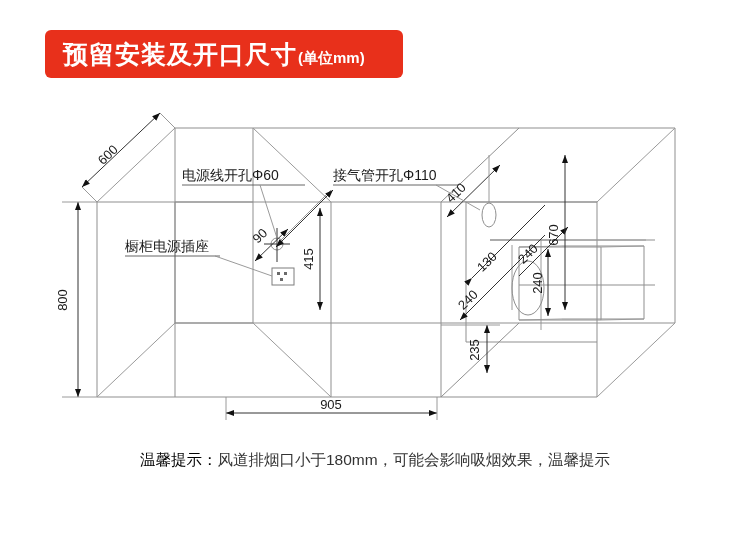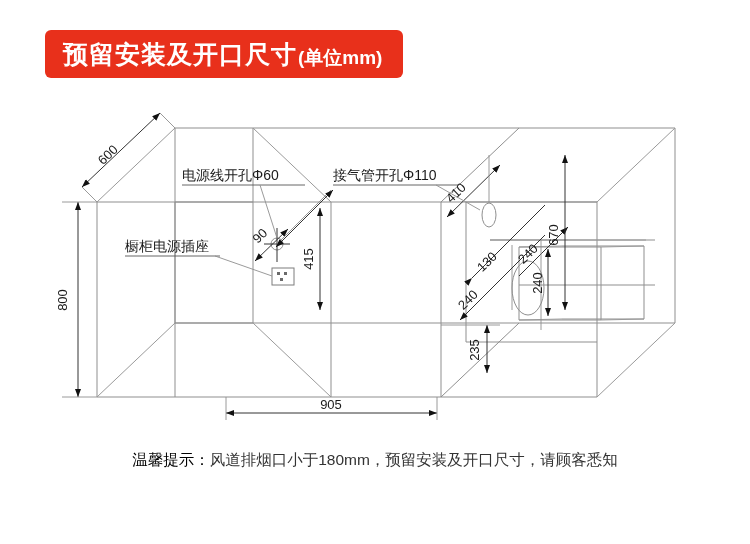--- a/index.html
+++ b/index.html
@@ -19,21 +19,21 @@
     display:flex;align-items:center;
     padding:0 16px 0 18px;
     box-sizing:border-box;
   }
   .banner-main{
     color:#ffffff;font-size:25px;font-weight:bold;
     letter-spacing:1px;line-height:1;
     white-space:nowrap;
   }
   .banner-sub{
-    color:#ffffff;font-size:19px;font-weight:bold;
+    color:#ffffff;font-size:15px;font-weight:bold;
     line-height:1;margin-left:1px;white-space:nowrap;
     position:relative;top:3px;
   }
 
   
   .note{
     position:absolute;left:0;top:450px;width:750px;
     text-align:center;font-size:15.5px;
     color:#333333;white-space:nowrap;
   }
@@ -249,16 +249,16 @@
 
     <g>
       <text class="ltxt" x="125" y="251">橱柜电源插座</text>
       <path class="uline" d="M125,256 L220,256"></path>
       <path class="lead" d="M215,256 L272,276"></path>
     </g>
 
   </svg>
 
   <div class="note">
-    <span class="hl">温馨提示：</span><span>风道排烟口小于180mm，预留安装及开口尺寸，请顾客悉知</span>
+    <span class="hl">温馨提示：</span><span>风道排烟口小于180mm，可能会影响吸烟效果，温馨提示</span>
   </div>
 
 </div>
 
 </body></html>

